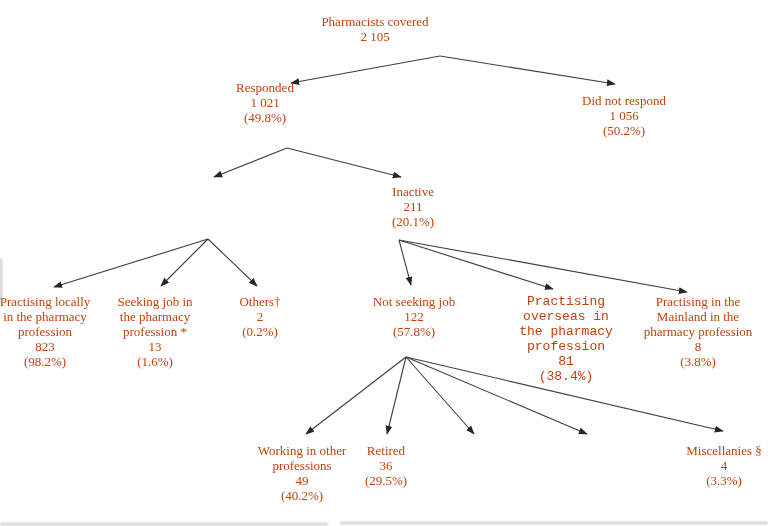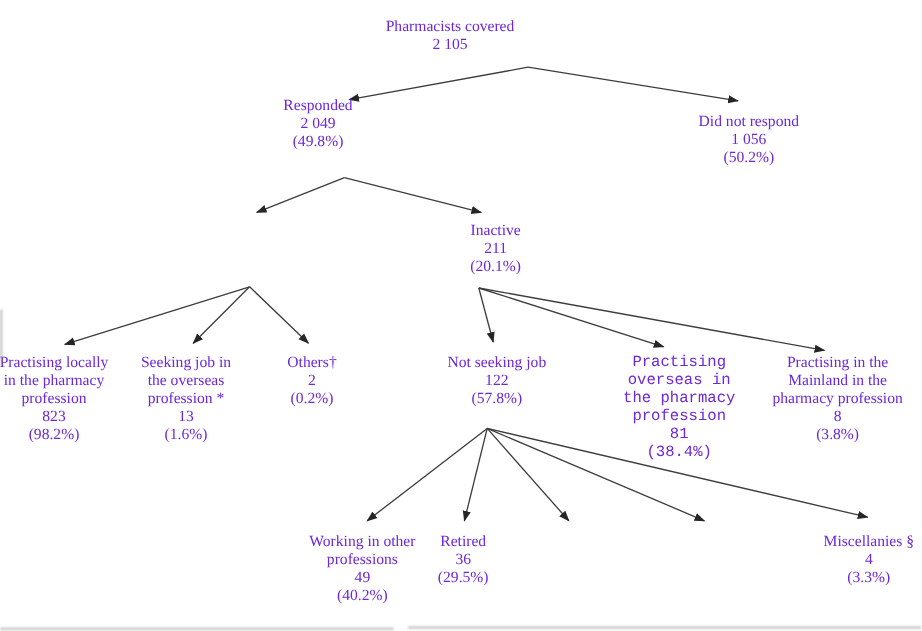--- a/index.html
+++ b/index.html
@@ -2,21 +2,21 @@
 <html><head>
 <meta charset="utf-8">
 <style>
   html, body { margin: 0; padding: 0; background: #ffffff; }
   #canvas {
     position: relative;
     width: 768px;
     height: 526px;
     background: #ffffff;
     font-family: "Liberation Serif", "DejaVu Serif", serif;
-    color: #6d28d9;
+    color: #c2410c;
     overflow: hidden;
   }
   #edges { position: absolute; left: 0; top: 0; width: 768px; height: 526px; }
   .node {
     position: absolute;
     transform: translateX(-50%);
     text-align: center;
     font-size: 13px;
     line-height: 15px;
   }
@@ -51,21 +51,21 @@
     <line x1="406" y1="357" x2="723" y2="431" stroke="#3d3d3d" stroke-width="1.1" marker-end="url(#ah)"></line>
   </svg>
 
   <div class="node" style="left:375px; top:14px; width:170px;">
     <div>Pharmacists covered</div>
     <div>2 105</div>
   </div>
 
   <div class="node" style="left:265px; top:80px; width:120px;">
     <div>Responded</div>
-    <div>2 049</div>
+    <div>1 021</div>
     <div>(49.8%)</div>
   </div>
 
   <div class="node" style="left:624px; top:93px; width:130px;">
     <div>Did not respond</div>
     <div>1 056</div>
     <div>(50.2%)</div>
   </div>
 
 
@@ -75,21 +75,21 @@
     <div>(20.1%)</div>
   </div>
 
   <div class="node" style="left:45px; top:294px; width:95px;">
     <div>Practising locally in the pharmacy profession</div>
     <div>823</div>
     <div>(98.2%)</div>
   </div>
 
   <div class="node" style="left:155px; top:294px; width:88px;">
-    <div>Seeking job in the overseas profession *</div>
+    <div>Seeking job in the pharmacy profession *</div>
     <div>13</div>
     <div>(1.6%)</div>
   </div>
 
   <div class="node" style="left:260px; top:294px; width:80px;">
     <div>Others†</div>
     <div>2</div>
     <div>(0.2%)</div>
   </div>
 

